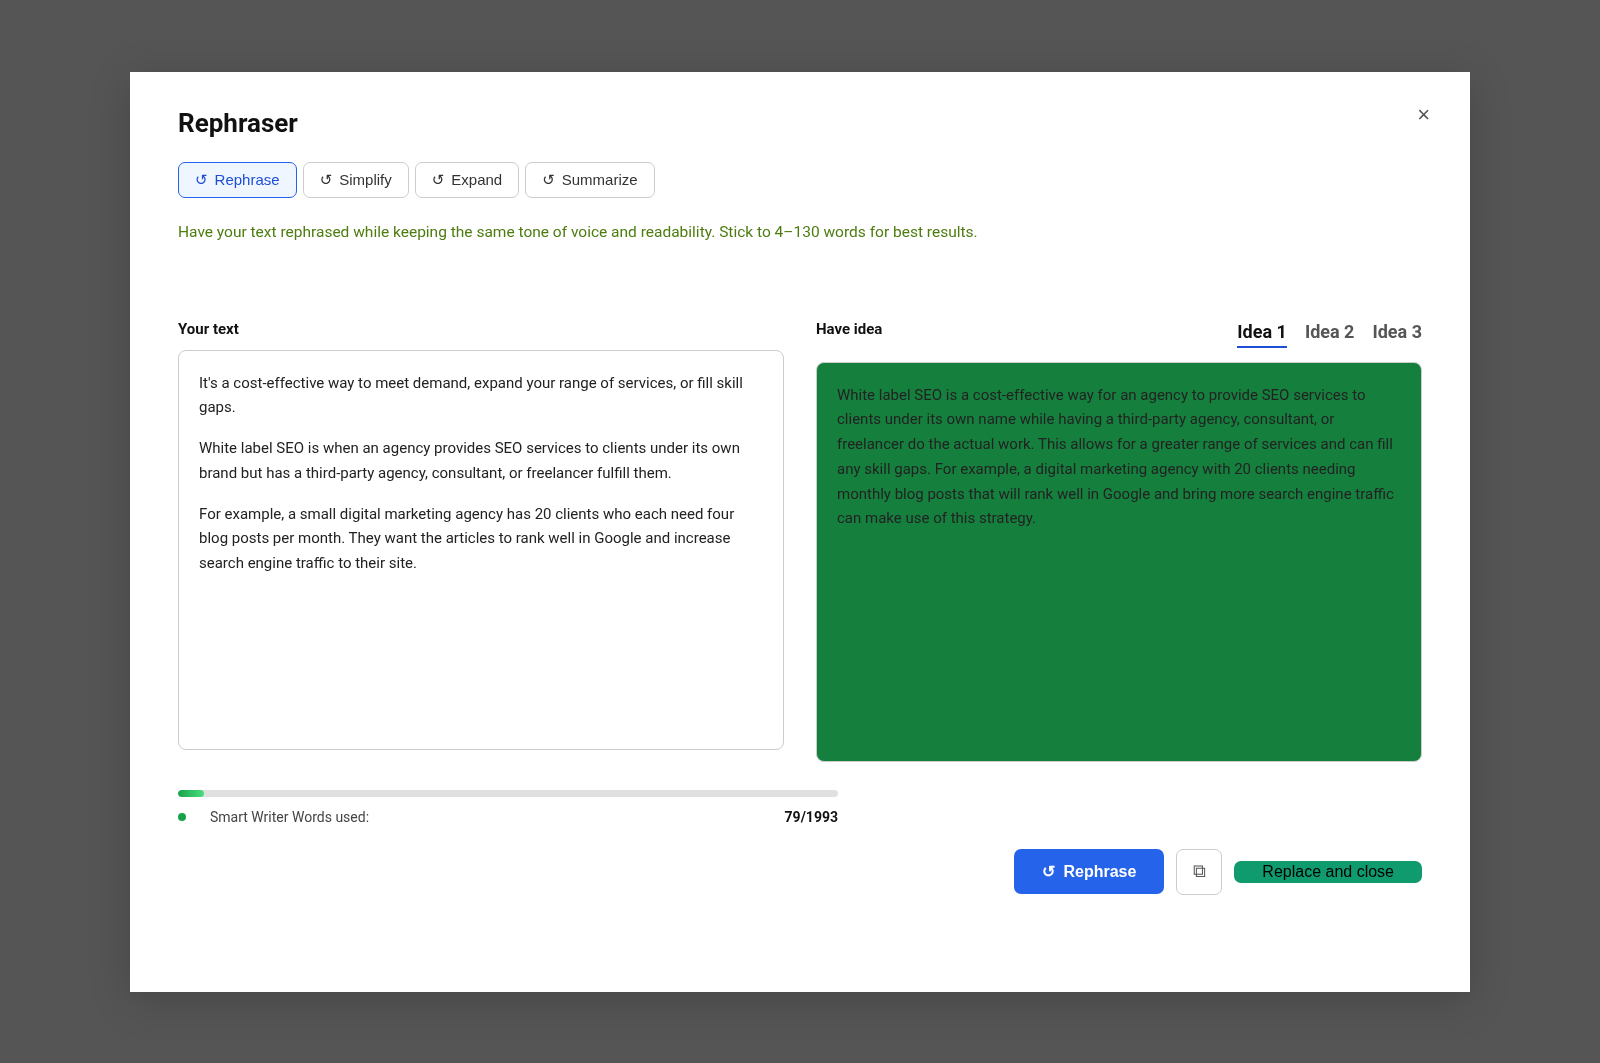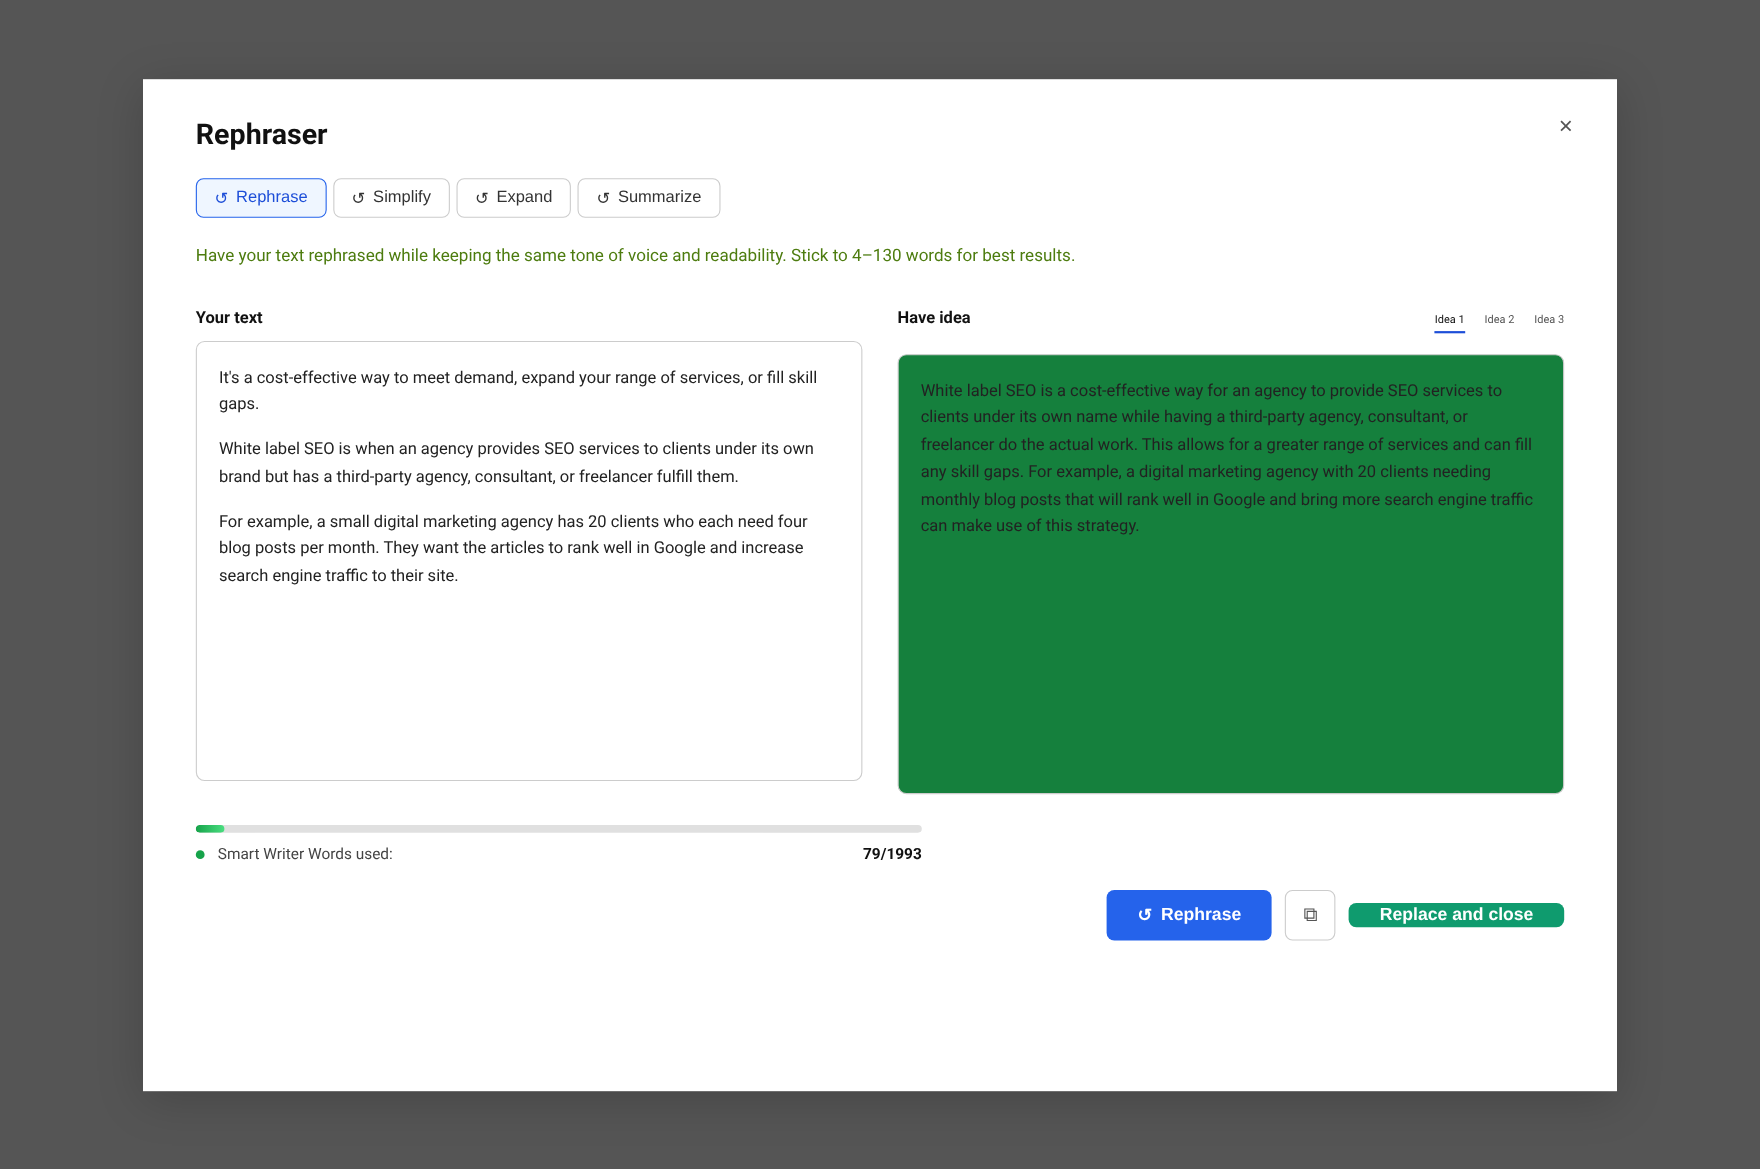--- a/index.html
+++ b/index.html
@@ -72,40 +72,41 @@
       margin-bottom: 36px;
       line-height: 1.55;
     }
     .columns {
       display: flex;
       gap: 32px;
       margin-bottom: 28px;
     }
     .col-left, .col-right {
       flex: 1;
+      margin-top: 40px;
     }
     .col-label {
       font-size: 15px;
       font-weight: 700;
       color: #111;
       margin-bottom: 12px;
     }
     .col-right-header {
       display: flex;
       align-items: center;
       justify-content: space-between;
       margin-bottom: 12px;
     }
     .idea-tabs {
       display: flex;
       gap: 18px;
     }
     .idea-tab {
-      font-size: 10px;
-      font-weight: 400;
+      font-size: 18px;
+      font-weight: 700;
       color: #555;
       cursor: pointer;
       padding-bottom: 4px;
       border-bottom: 2.5px solid transparent;
     }
     .idea-tab.active {
       color: #111;
       border-bottom-color: #1d4ed8;
     }
     .text-area-box {
@@ -142,21 +143,21 @@
       width: 4%;
     }
     .stats-row {
       display: flex;
       flex-direction: column;
       gap: 4px;
     }
     .stat-item {
       display: flex;
       align-items: center;
-      gap: 12px;
+      gap: 24px;
       font-size: 14px;
       color: #444;
     }
     .stat-dot {
       width: 8px;
       height: 8px;
       border-radius: 50%;
       display: inline-block;
     }
     .stat-dot.green { background: #16a34a; }
@@ -199,26 +200,26 @@
       height: 46px;
       cursor: pointer;
       font-size: 18px;
       color: #555;
     }
     .btn-replace {
       display: flex;
       align-items: center;
       gap: 8px;
       background: #0f9b6e;
-      color: #ffffff;
+      color: #000000;
       border: none;
       border-radius: 7px;
       padding: 2px 28px;
       font-size: 16px;
-      font-weight: 700;
+      font-weight: 400;
       cursor: pointer;
     }
     .rephrase-icon {
       display: inline-block;
       font-size: 16px;
     }
   </style>
 </head>
 <body>
 

